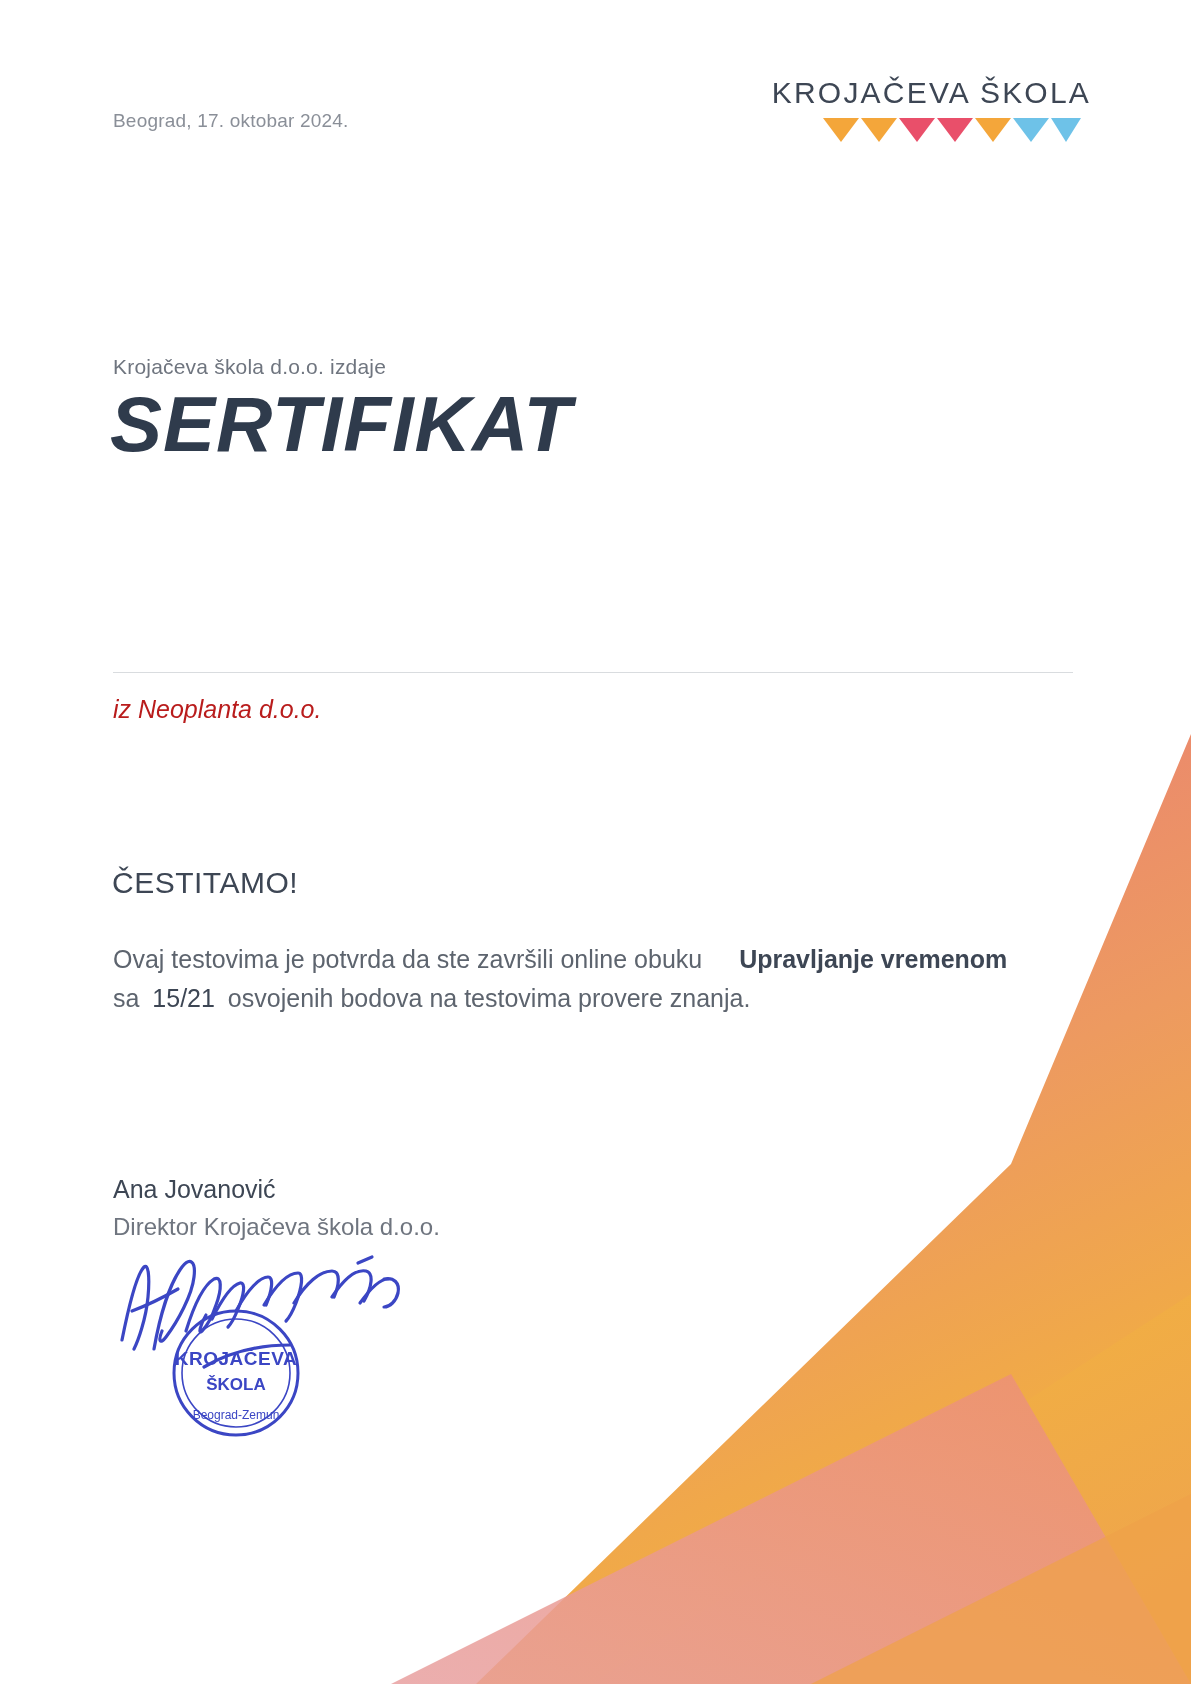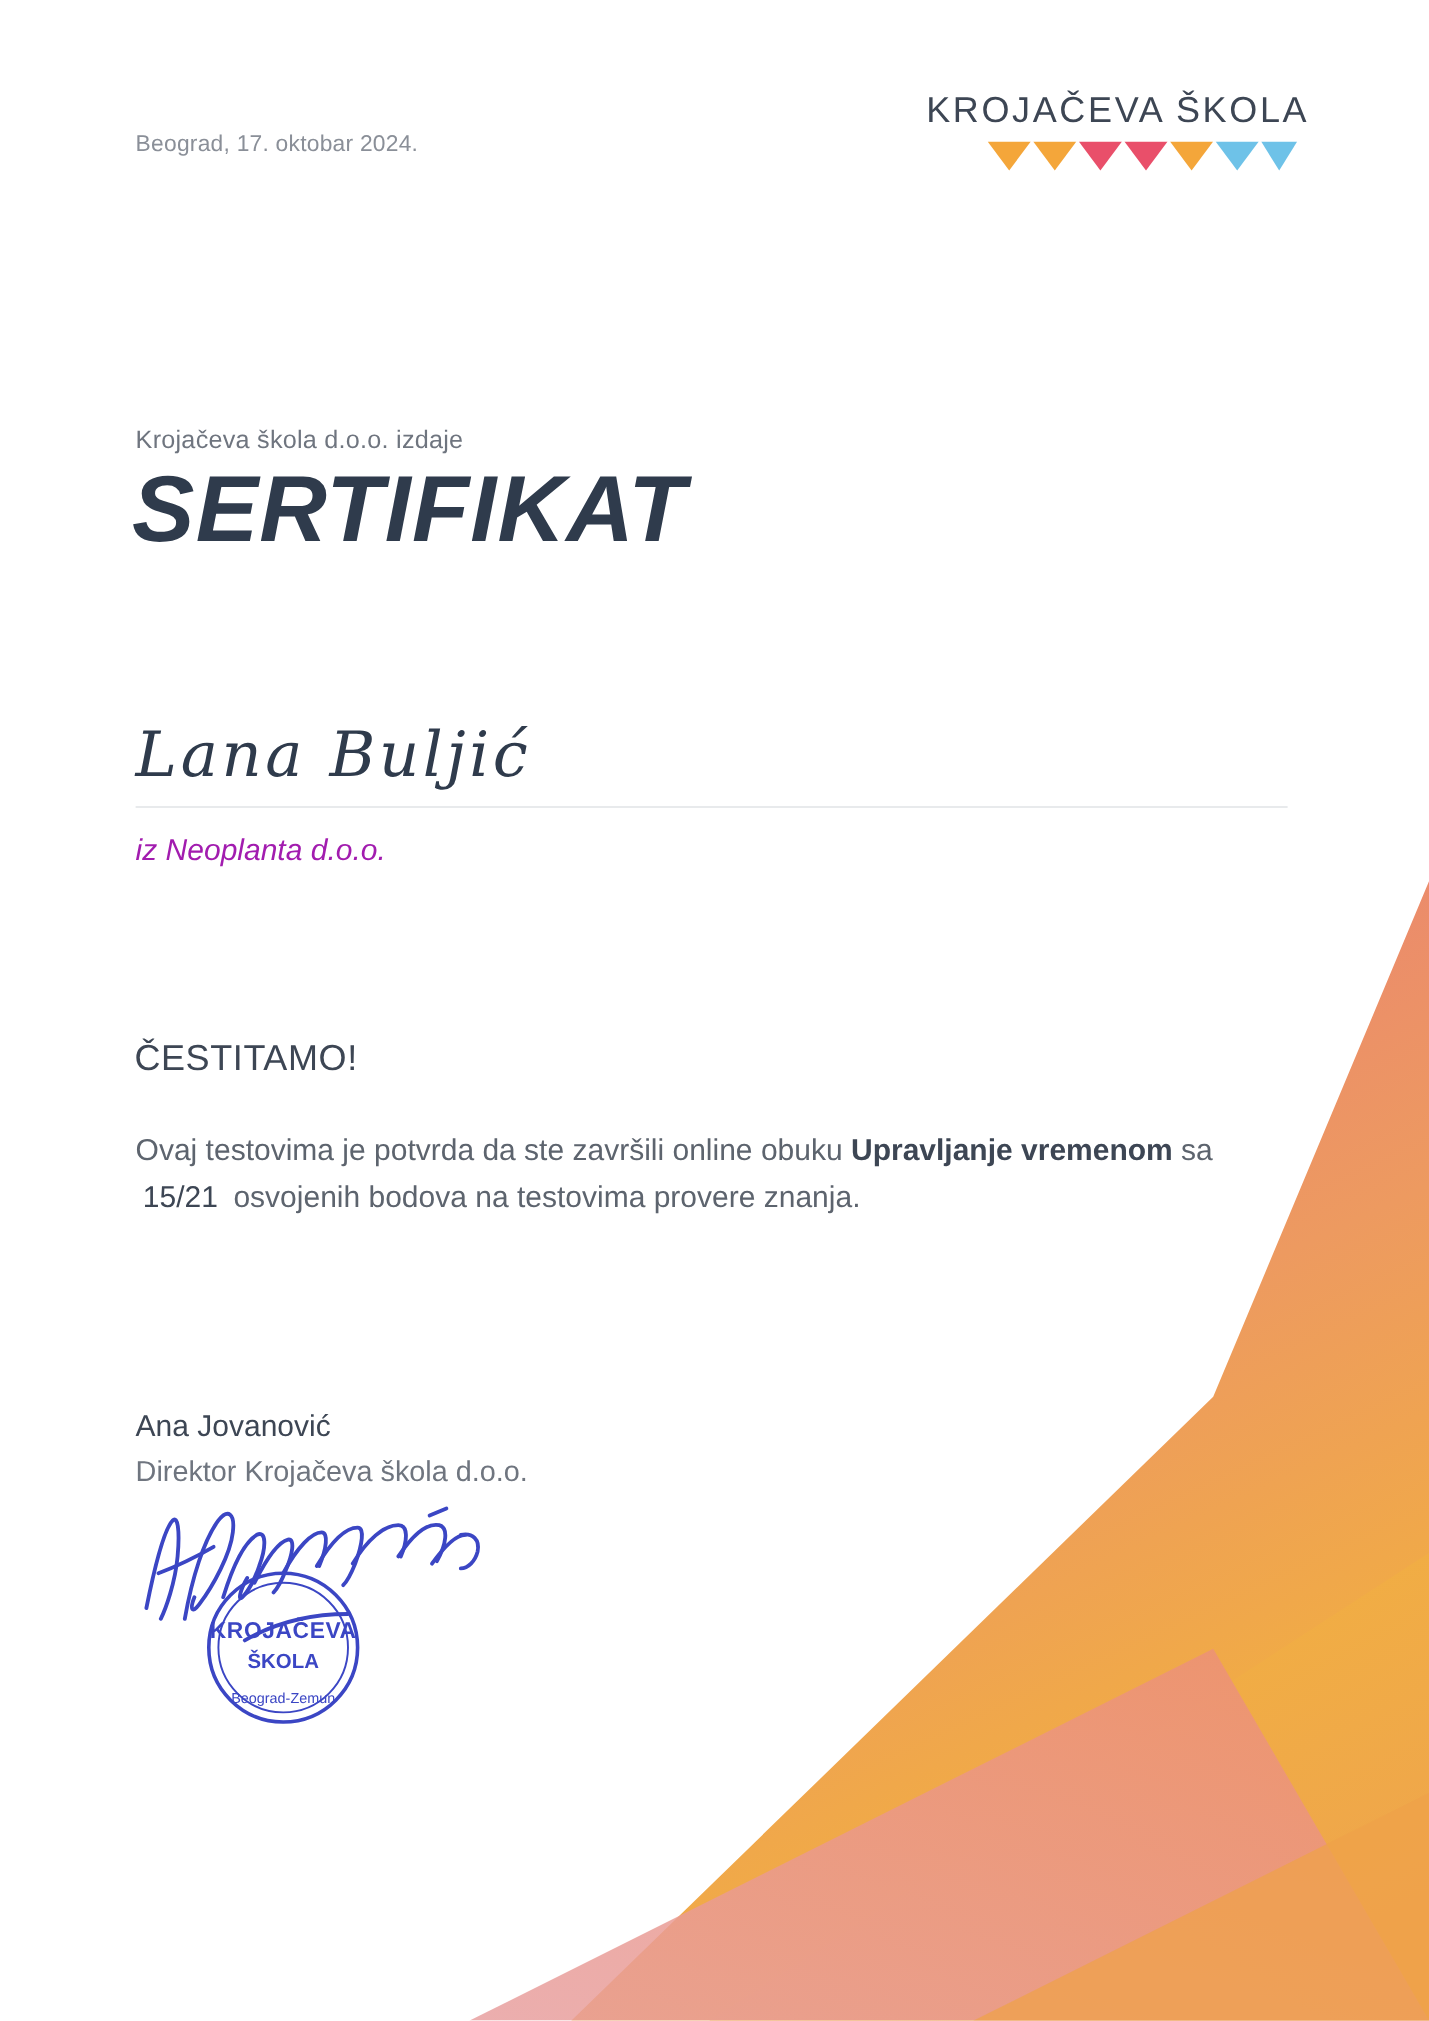--- a/index.html
+++ b/index.html
@@ -100,21 +100,21 @@
     width: 960px;
     height: 1px;
     background: #d9dcdf;
   }
   .company {
     position: absolute;
     left: 113px;
     top: 695px;
     font-size: 25px;
     font-style: italic;
-    color: #a21caf;
+    color: #b91c1c;
   }
 
   
   .congrats {
     position: absolute;
     left: 112px;
     top: 866px;
     font-size: 30px;
     color: #3d4654;
     letter-spacing: 0.5px;
@@ -124,20 +124,21 @@
     left: 113px;
     top: 940px;
     width: 900px;
     font-size: 25px;
     line-height: 1.55;
     color: #5d646e;
   }
   .body-text b {
     color: #3d4654;
     font-weight: bold;
+    margin-left: 30px;
   }
   .score {
     font-weight: normal;
     color: #3d4654;
     padding: 0 6px;
   }
 
   
   .signer-name {
     position: absolute;
@@ -201,21 +202,20 @@
       <polygon points="114,0 150,0 132,24" fill="#e94f6a"></polygon>
       <polygon points="152,0 188,0 170,24" fill="#f4a63a"></polygon>
       <polygon points="190,0 226,0 208,24" fill="#6ec2e8"></polygon>
       <polygon points="228,0 258,0 243,24" fill="#6ec2e8"></polygon>
     </svg>
   </div>
 
   <div class="issuer">Krojačeva škola d.o.o. izdaje</div>
   <div class="title">SERTIFIKAT</div>
 
-  <div class="recipient">Lana Buljić</div>
   <div class="name-rule"></div>
   <div class="company">iz Neoplanta d.o.o.</div>
 
   <div class="congrats">ČESTITAMO!</div>
   <div class="body-text">
     <span>Ovaj testovima je potvrda da ste završili online obuku </span><b>Upravljanje vremenom</b><span> sa </span><span class="score">15/21</span><span> osvojenih bodova na testovima provere znanja.</span>
   </div>
 
   <div class="signer-name">Ana Jovanović</div>
   <div class="signer-role">Direktor Krojačeva škola d.o.o.</div>

